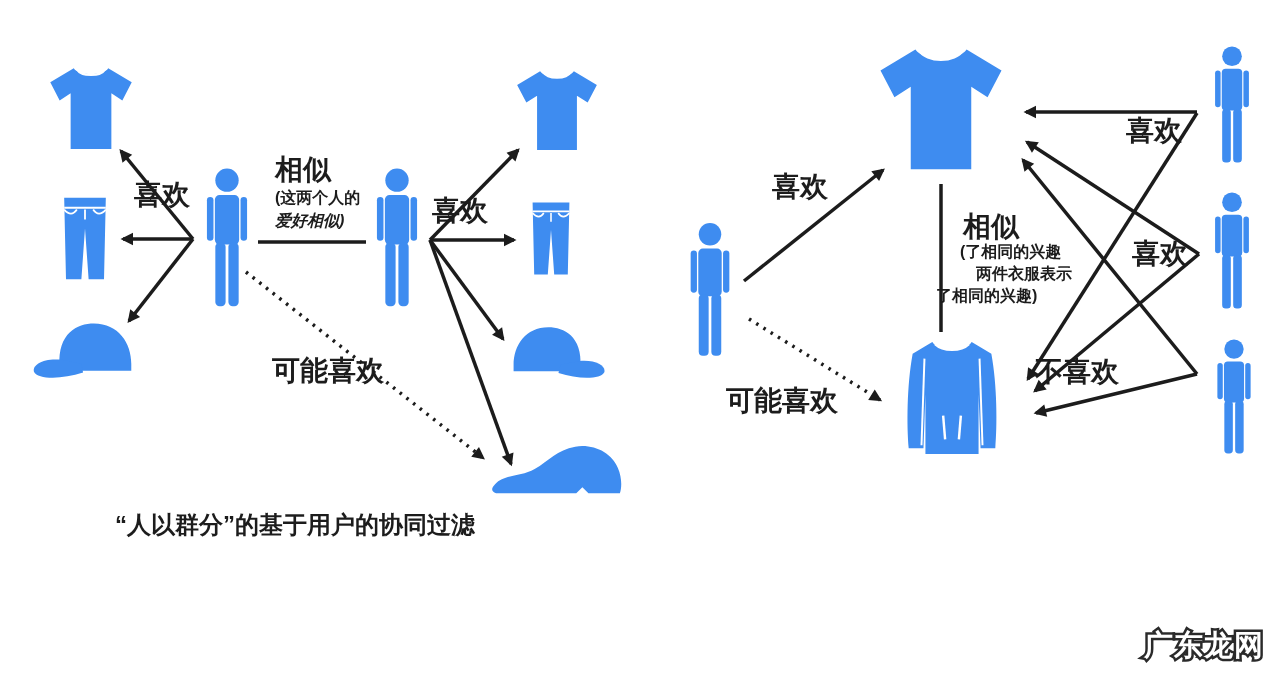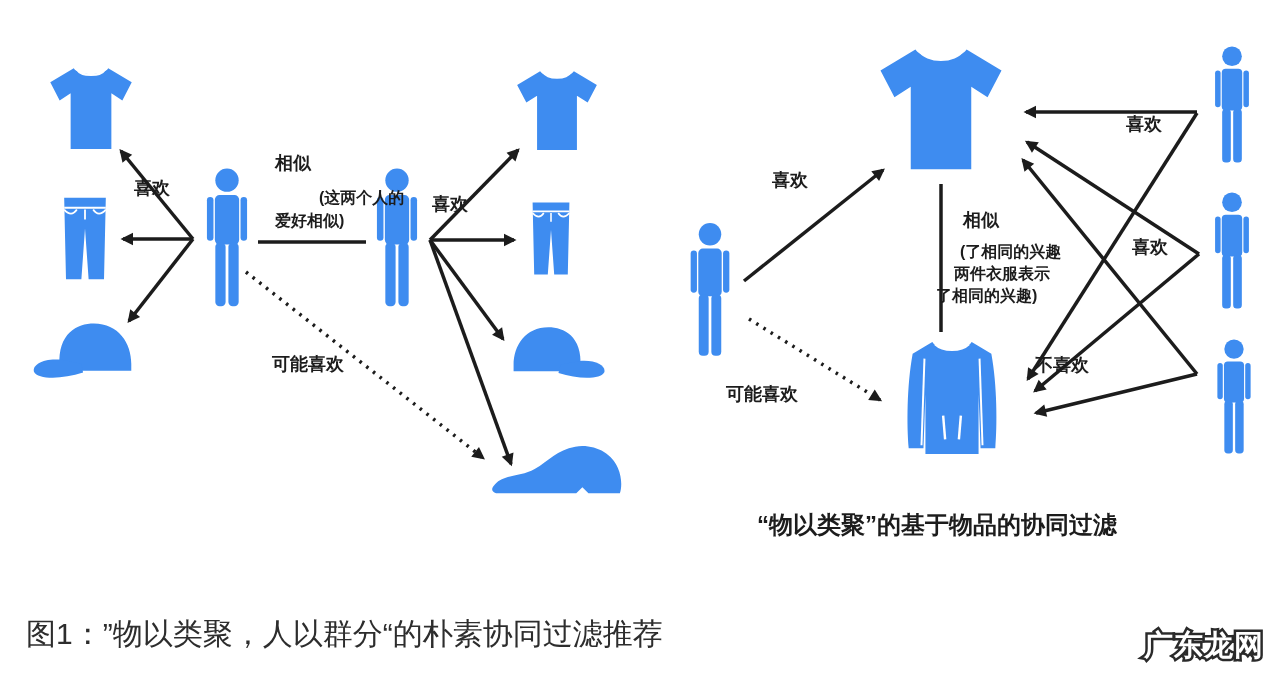--- a/index.html
+++ b/index.html
@@ -4,21 +4,21 @@
 <style>
   html,body{margin:0;padding:0;background:#fff;}
   #canvas{
     position:relative;width:1280px;height:673px;background:#ffffff;overflow:hidden;
     font-family:"Liberation Sans","DejaVu Sans",sans-serif;
   }
   .icon{position:absolute;}
   .icon svg{display:block;width:100%;height:100%;}
   #arrow-layer{position:absolute;left:0;top:0;width:1280px;height:673px;}
   .lbl{position:absolute;color:#1c1c1c;font-weight:700;white-space:nowrap;}
-  .lbl-lg{font-size:18px;}
+  .lbl-lg{font-size:28px;}
   .lbl-note{font-size:16px;line-height:22px;}
   .panel-caption{font-size:24px;font-weight:700;color:#1c1c1c;position:absolute;white-space:nowrap;}
   .fig-caption{position:absolute;font-size:30px;font-weight:400;color:#2d2d2d;white-space:nowrap;}
   .watermark{position:absolute;}
 </style>
 </head>
 <body>
 
 <svg width="0" height="0" style="position:absolute" aria-hidden="true">
   <defs>
@@ -169,35 +169,34 @@
       </svg>
     </div>
   <div class="icon" style="left:1209px;top:339px;width:50px;height:116px;">
       <svg viewBox="0 0 60 150">
         <use href="#sym-person"></use>
       </svg>
     </div>
 
   <div class="lbl lbl-lg" style="left:134px;top:176px;">喜欢</div>
   <div class="lbl lbl-lg" style="left:275px;top:151px;">相似</div>
-  <div class="lbl lbl-note" style="left:275px;top:187px;margin-left:44px;">(这两个人的</div>
-  <div class="lbl lbl-note" style="left:275px;top:210px;">爱好相似)</div>
+  <div class="lbl lbl-note" style="left:275px;top:187px;">(这两个人的</div>
+  <div class="lbl lbl-note" style="left:275px;top:210px;font-style:italic;">爱好相似)</div>
   <div class="lbl lbl-lg" style="left:432px;top:192px;">喜欢</div>
   <div class="lbl lbl-lg" style="left:272px;top:352px;">可能喜欢</div>
+  <div class="panel-caption" style="left:115px;top:509px;">“人以群分”的基于用户的协同过滤</div>
 
   <div class="lbl lbl-lg" style="left:772px;top:168px;">喜欢</div>
   <div class="lbl lbl-lg" style="left:963px;top:208px;">相似</div>
   <div class="lbl lbl-note" style="left:960px;top:241px;">(了相同的兴趣</div>
-  <div class="lbl lbl-note" style="left:954px;top:263px;">两件衣服表示</div>
+  <div class="lbl lbl-note" style="left:976px;top:263px;">两件衣服表示</div>
   <div class="lbl lbl-note" style="left:936px;top:285px;">了相同的兴趣)</div>
   <div class="lbl lbl-lg" style="left:726px;top:382px;">可能喜欢</div>
   <div class="lbl lbl-lg" style="left:1126px;top:112px;">喜欢</div>
   <div class="lbl lbl-lg" style="left:1132px;top:235px;">喜欢</div>
   <div class="lbl lbl-lg" style="left:1035px;top:353px;">不喜欢</div>
-  <div class="panel-caption" style="left:757px;top:509px;">“物以类聚”的基于物品的协同过滤</div>
-
-  <div class="fig-caption" style="left:26px;top:614px;">图1：”物以类聚，人以群分“的朴素协同过滤推荐</div>
+
 
   <svg class="watermark" style="left:1136px;top:620px;" width="136" height="48" viewBox="0 0 136 48">
     <text x="68" y="35" text-anchor="middle" font-family="Liberation Sans, DejaVu Sans, sans-serif" font-size="29" font-weight="700" fill="#ffffff" stroke="#2a2a2a" stroke-width="5" paint-order="stroke" letter-spacing="1">广东龙网</text>
   </svg>
 
 </div>
 
 </body></html>

